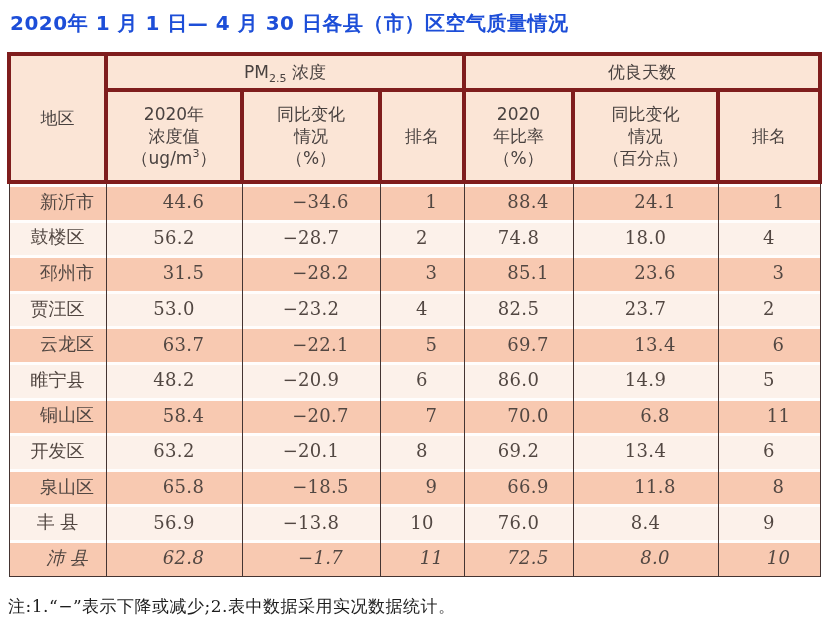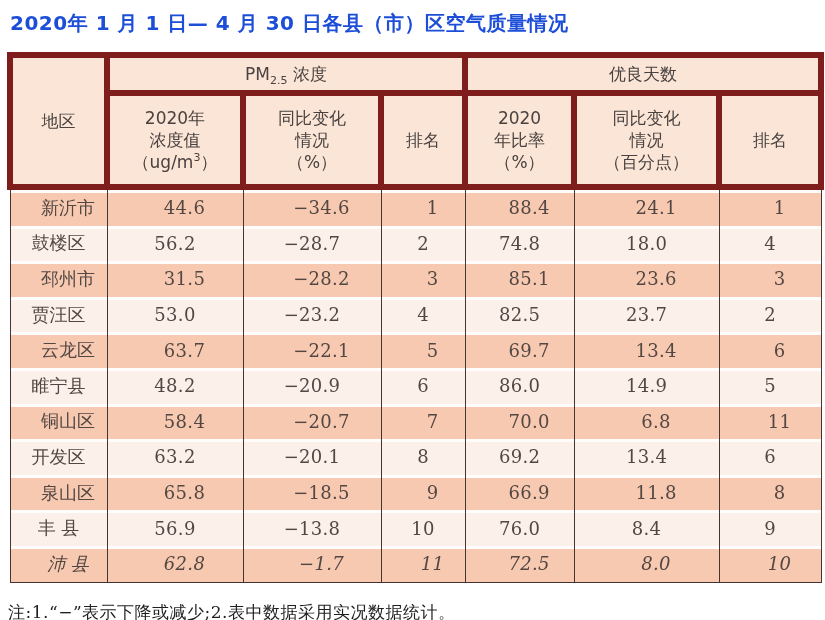--- a/index.html
+++ b/index.html
@@ -15,21 +15,21 @@
     color:#1d4ed8;
     letter-spacing:0.5px;
   }
   table.aq{
     border-collapse:collapse;
     table-layout:fixed;
     width:811px;
     margin:15px 0 0 7px;
   }
   table.aq th{
-    border:6px solid #7f1d1d;
+    border:4px solid #7f1d1d;
     background:#fbe5d6;
     color:#494240;
     font-weight:500;
     font-size:17px;
     white-space:pre-line;
     line-height:1.3;
     text-align:center;
     vertical-align:middle;
     padding:0;
   }

